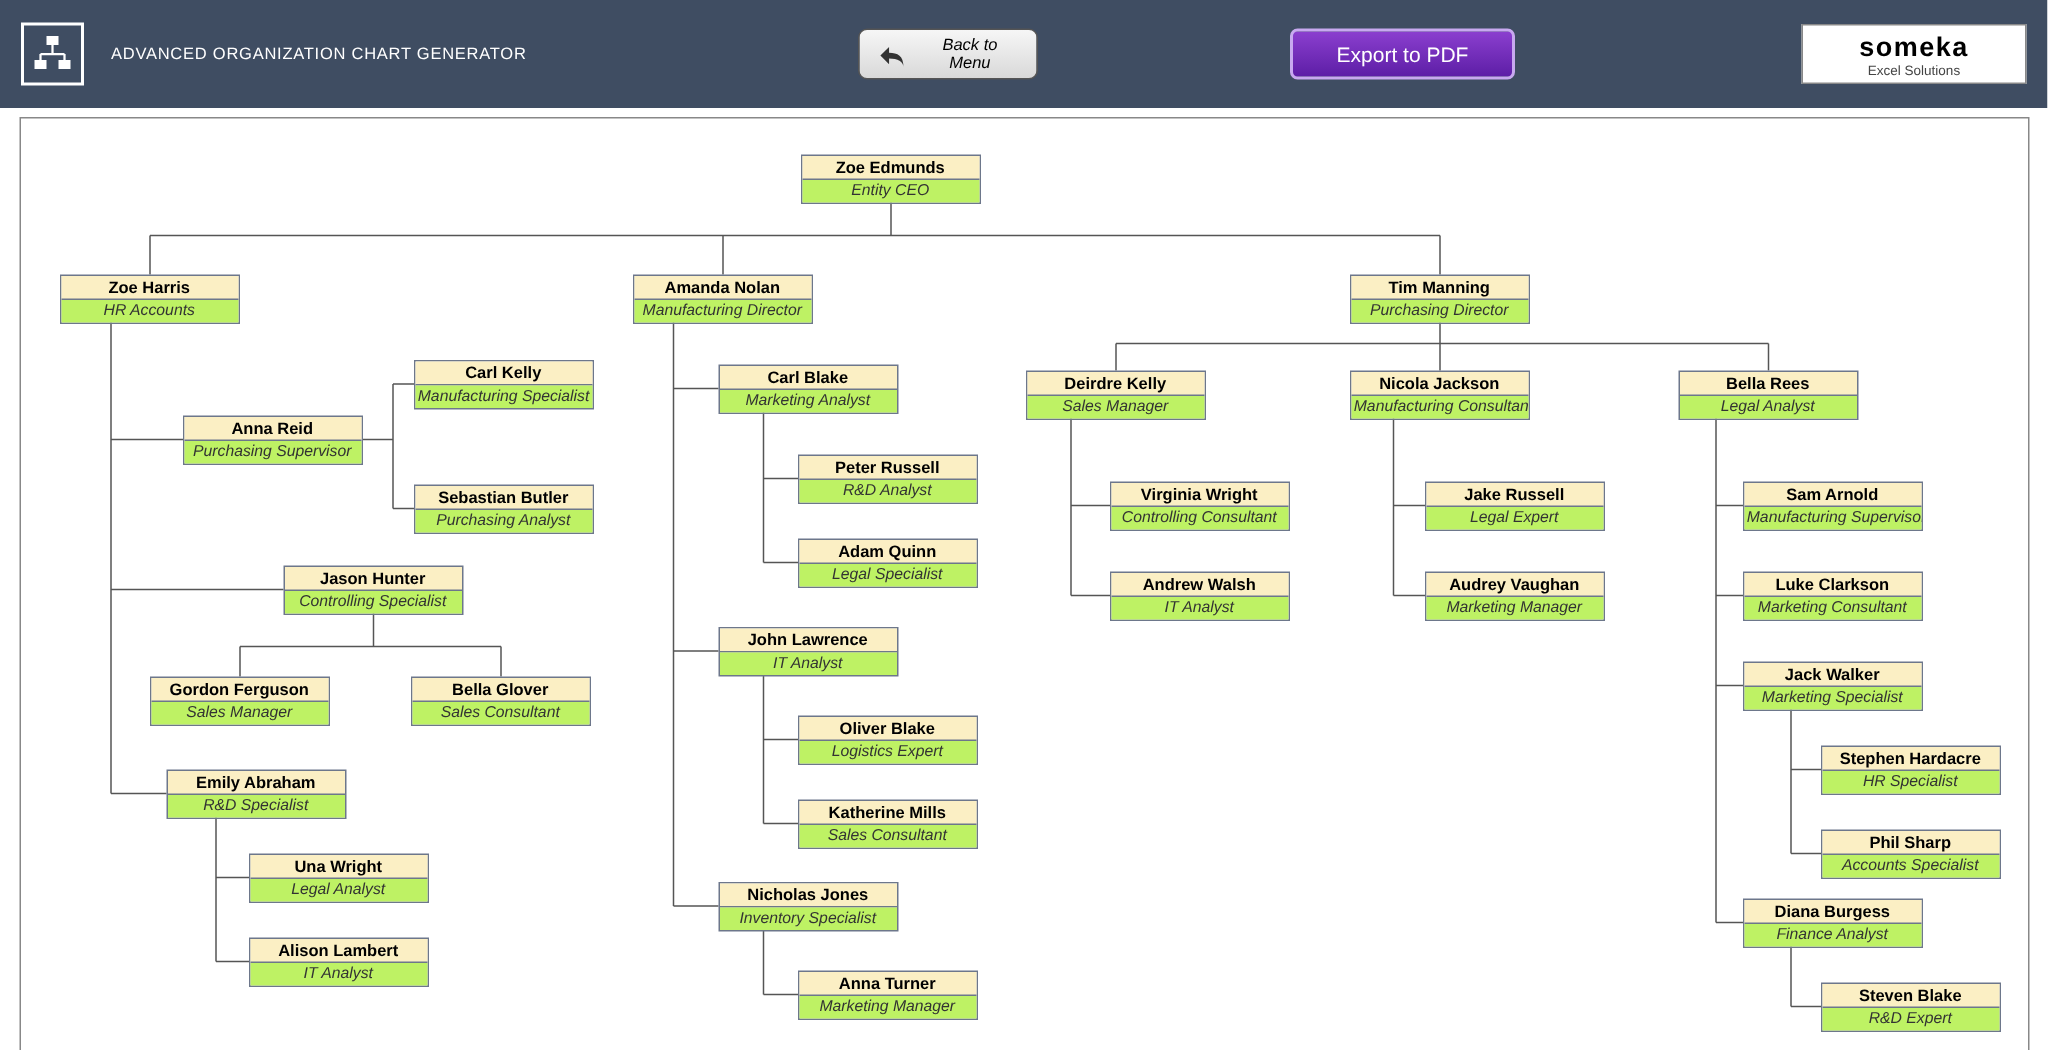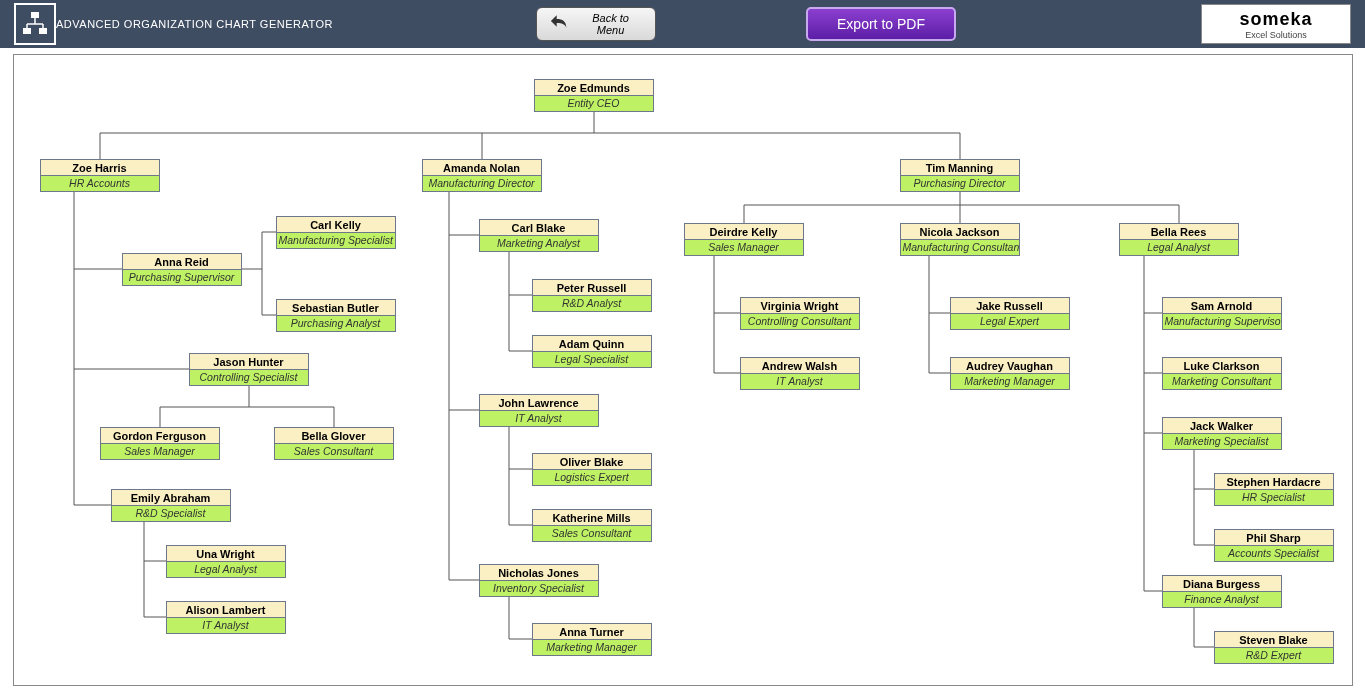--- a/index.html
+++ b/index.html
@@ -5,40 +5,41 @@
   * { box-sizing: border-box; margin: 0; padding: 0; }
   body {
     font-family: "Segoe UI", Arial, sans-serif;
     background: #fff;
     width: 1365px;
     height: 700px;
     overflow: hidden;
   }
   .header {
     background: #3f4d62;
-    height: 48px;
+    height: 72px;
     display: flex;
     align-items: center;
     padding: 0 14px;
+    gap: 18px;
   }
   .logo-box {
     width: 42px; height: 42px;
     border: 2px solid #fff;
     display: flex; align-items: center; justify-content: center;
     background: #3f4d62;
   }
   .titles { color: #fff; flex: 0 0 480px; }
   .sub-title { font-size: 11px; letter-spacing: 0.5px; }
   .main-title { font-size: 20px; font-weight: bold; letter-spacing: 0.5px; }
   .btn-back {
     background: linear-gradient(#f6f6f6, #d9d9d9);
     border: 1px solid #555;
     border-radius: 6px;
     padding: 4px 12px;
-    display: flex; align-items: flex-start; gap: 8px;
+    display: flex; align-items: flex-end; gap: 8px;
     font-size: 11px; font-style: italic; cursor: pointer;
     width: 120px; height: 34px;
   }
   .btn-export {
     background: linear-gradient(#8b3fcf, #5d1ea6);
     border: 2px solid #c8a9f0;
     border-radius: 5px;
     color: #fff; font-size: 14px;
     width: 150px; height: 34px;
     display:flex; align-items:center; justify-content:center;

